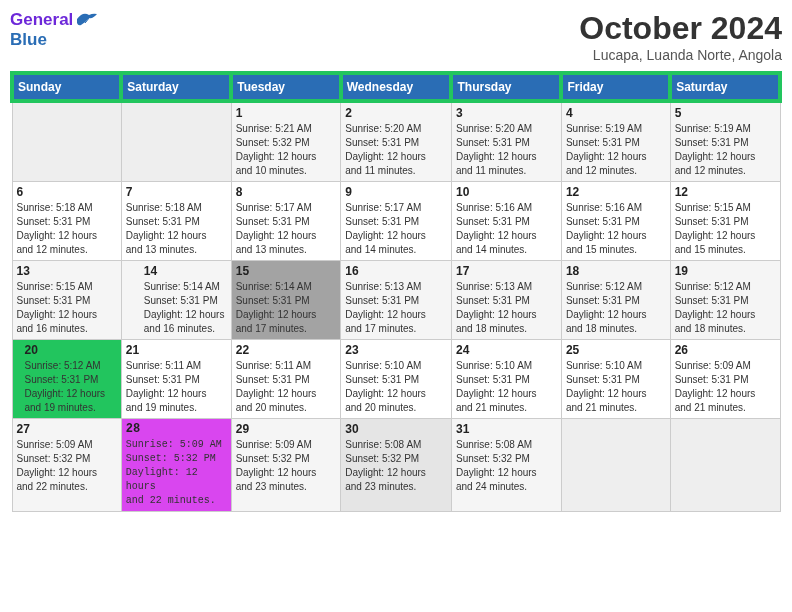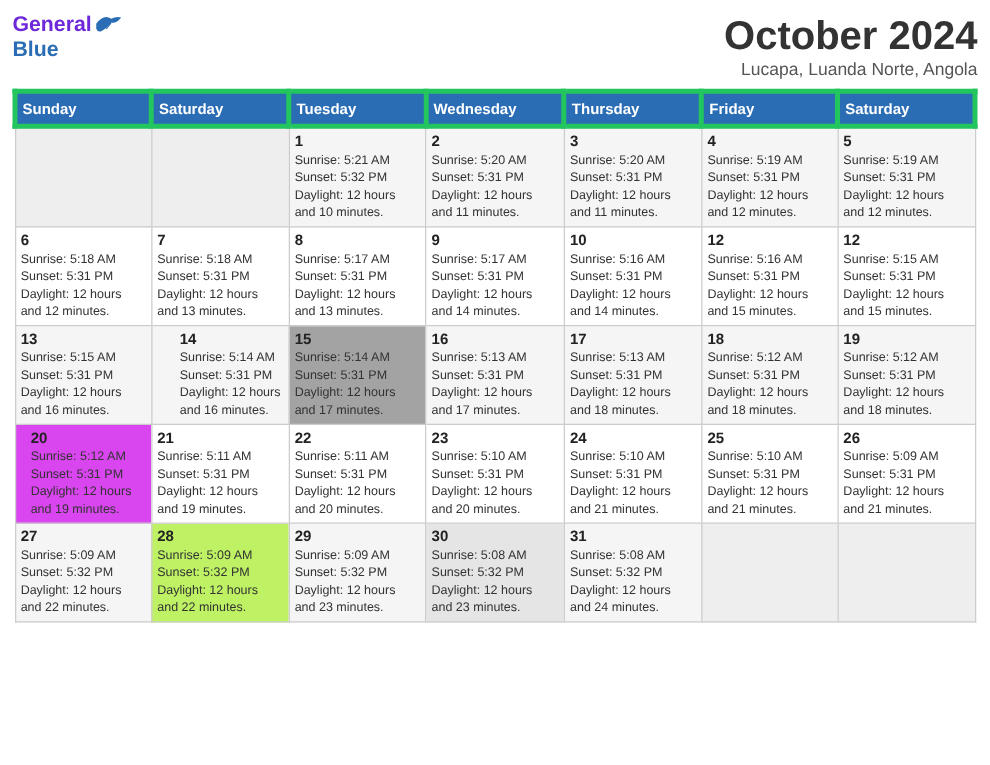--- a/index.html
+++ b/index.html
@@ -190,21 +190,21 @@
         <td style="background-color: rgb(245, 245, 245);">
           <span class="day-number">18</span>
           <div class="day-info">Sunrise: 5:12 AM<br>Sunset: 5:31 PM<br>Daylight: 12 hours<br>and 18 minutes.</div>
         </td>
         <td style="background-color: rgb(245, 245, 245);">
           <span class="day-number">19</span>
           <div class="day-info">Sunrise: 5:12 AM<br>Sunset: 5:31 PM<br>Daylight: 12 hours<br>and 18 minutes.</div>
         </td>
       </tr>
       <tr>
-        <td style="background-color: #d946ef; padding-left: 12px;">
+        <td style="background-color: #22c55e; padding-left: 12px;">
           <span class="day-number">20</span>
           <div class="day-info">Sunrise: 5:12 AM<br>Sunset: 5:31 PM<br>Daylight: 12 hours<br>and 19 minutes.</div>
         </td>
         <td style="background-color: rgb(255, 255, 255);">
           <span class="day-number">21</span>
           <div class="day-info">Sunrise: 5:11 AM<br>Sunset: 5:31 PM<br>Daylight: 12 hours<br>and 19 minutes.</div>
         </td>
         <td style="background-color: rgb(255, 255, 255);">
           <span class="day-number">22</span>
           <div class="day-info">Sunrise: 5:11 AM<br>Sunset: 5:31 PM<br>Daylight: 12 hours<br>and 20 minutes.</div>
@@ -224,21 +224,21 @@
         <td style="background-color: rgb(255, 255, 255);">
           <span class="day-number">26</span>
           <div class="day-info">Sunrise: 5:09 AM<br>Sunset: 5:31 PM<br>Daylight: 12 hours<br>and 21 minutes.</div>
         </td>
       </tr>
       <tr>
         <td style="background-color: rgb(245, 245, 245);">
           <span class="day-number">27</span>
           <div class="day-info">Sunrise: 5:09 AM<br>Sunset: 5:32 PM<br>Daylight: 12 hours<br>and 22 minutes.</div>
         </td>
-        <td style="background-color: #bef264;">
+        <td style="background-color: #d946ef; font-family: Liberation Mono, monospace;">
           <span class="day-number">28</span>
           <div class="day-info">Sunrise: 5:09 AM<br>Sunset: 5:32 PM<br>Daylight: 12 hours<br>and 22 minutes.</div>
         </td>
         <td style="background-color: rgb(245, 245, 245);">
           <span class="day-number">29</span>
           <div class="day-info">Sunrise: 5:09 AM<br>Sunset: 5:32 PM<br>Daylight: 12 hours<br>and 23 minutes.</div>
         </td>
         <td style="background-color: #e5e5e5;">
           <span class="day-number">30</span>
           <div class="day-info">Sunrise: 5:08 AM<br>Sunset: 5:32 PM<br>Daylight: 12 hours<br>and 23 minutes.</div>

